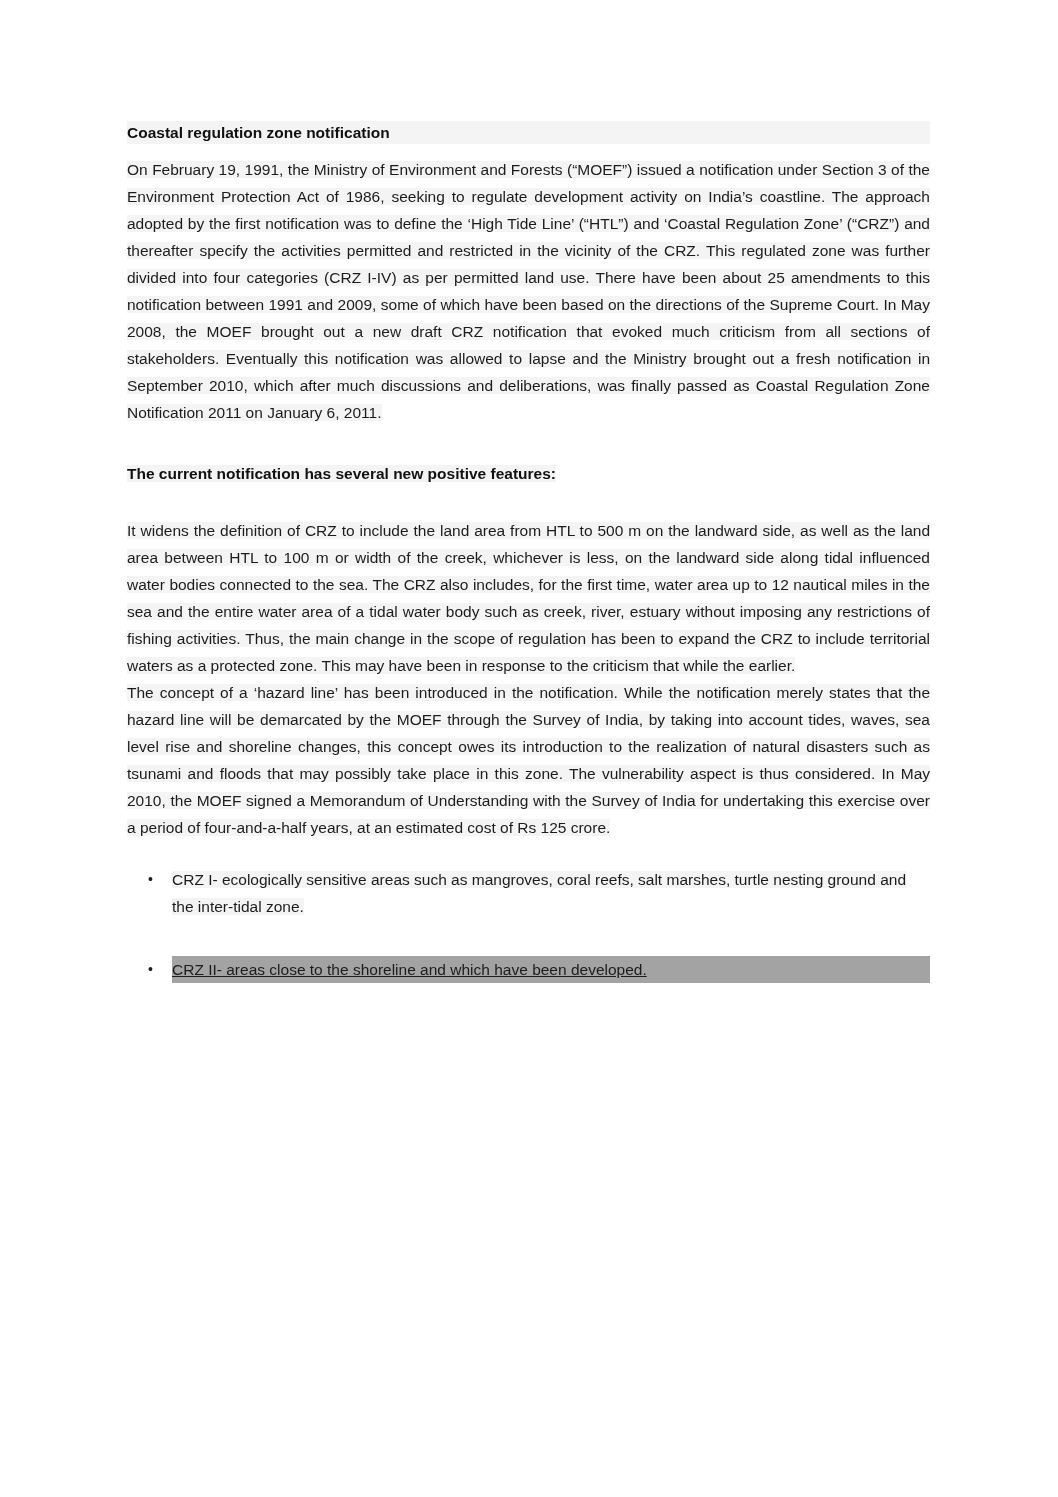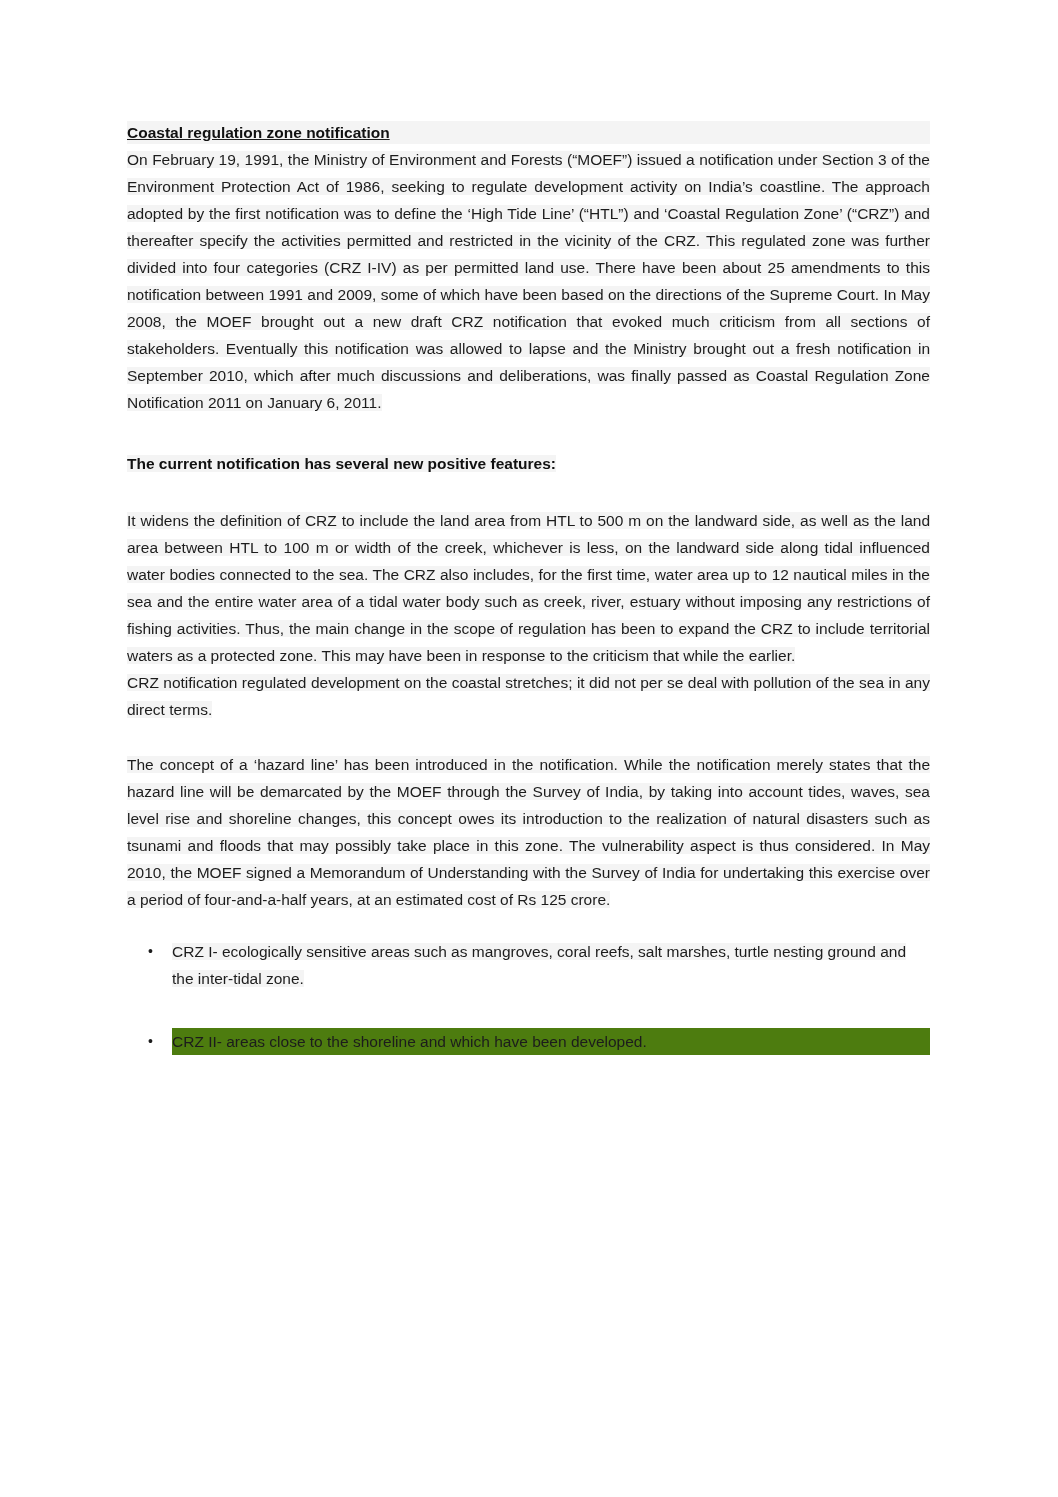--- a/index.html
+++ b/index.html
@@ -16,29 +16,29 @@
     padding: 121px 128px 0 127px;
     font-family: "Liberation Sans", "DejaVu Sans", sans-serif;
     font-size: 15.5px;
     line-height: 27px;
     color: #1c1c1c;
     overflow: hidden;
   }
   .bold { font-weight: bold; color: #111111; }
   .hl { background: #f4f4f4; }
   .hl-fill {
-    background: #4d7c0f;
+    background: #a3a3a3;
     display: inline-block;
     width: 100%;
+    text-decoration: underline;
   }
   .title-band {
     background: #f4f4f4;
     line-height: 23px;
-    margin: 0 0 2px 0;
-    text-decoration: underline;
+    margin: 0 0 12px 0;
   }
   .subheading {
     line-height: 23px;
     margin: 0 0 33px 0;
   }
   .para {
     margin: 0;
     text-align: justify;
   }
   .para.intro        { margin-bottom: 36px; }
@@ -81,23 +81,20 @@
   </p>
 
   <div class="features-heading">
     <span class="hl bold">The current notification has several new positive features:</span>
   </div>
 
   <p class="para features">
     <span class="hl">It widens the definition of CRZ to include the land area from HTL to 500 m on the landward side, as well as the land area between HTL to 100 m or width of the creek, whichever is less, on the landward side along tidal influenced water bodies connected to the sea. The CRZ also includes, for the first time, water area up to 12 nautical miles in the sea and the entire water area of a tidal water body such as creek, river, estuary without imposing any restrictions of fishing activities. Thus, the main change in the scope of regulation has been to expand the CRZ to include territorial waters as a protected zone. This may have been in response to the criticism that while the earlier.</span>
   </p>
 
-  <p class="para pollution">
-    <span class="hl">CRZ notification regulated development on the coastal stretches; it did not per se deal with pollution of the sea in any direct terms.</span>
-  </p>
 
   <p class="para hazard">
     <span class="hl">The concept of a ‘hazard line’ has been introduced in the notification. While the notification merely states that the hazard line will be demarcated by the MOEF through the Survey of India, by taking into account tides, waves, sea level rise and shoreline changes, this concept owes its introduction to the realization of natural disasters such as tsunami and floods that may possibly take place in this zone. The vulnerability aspect is thus considered. In May 2010, the MOEF signed a Memorandum of Understanding with the Survey of India for undertaking this exercise over a period of four-and-a-half years, at an estimated cost of Rs 125 crore.</span>
   </p>
 
 
   <ul class="bullets">
     <li>
       <span class="marker">•</span>
       <span class="hl">CRZ I- ecologically sensitive areas such as mangroves, coral reefs, salt marshes, turtle nesting ground and the inter-tidal zone.</span>

